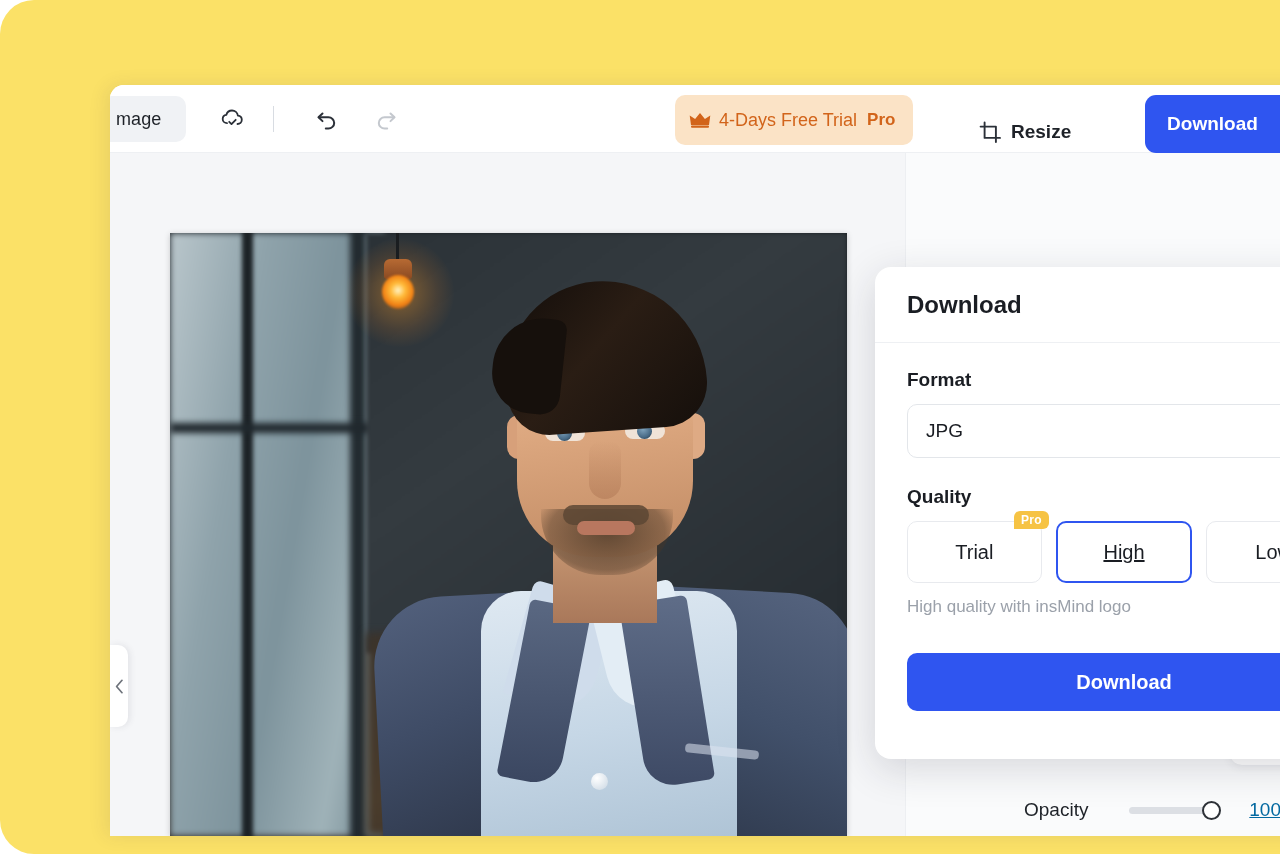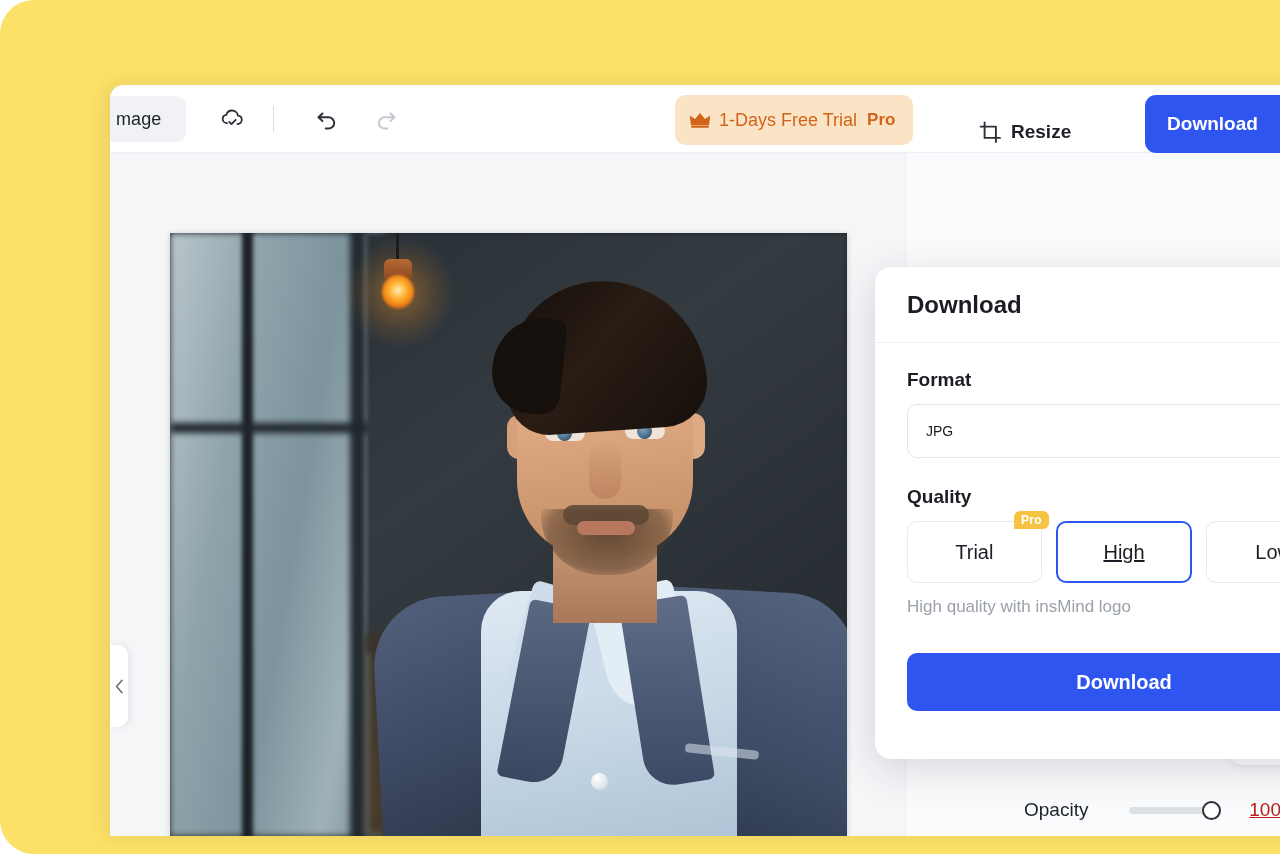--- a/index.html
+++ b/index.html
@@ -306,21 +306,21 @@
     position: relative; margin-left: 41px;
     width: 156px; height: 7px; background: #DCDFE4; border-radius: 4px;
   }
   .slider-knob {
     position: absolute; right: -2px; top: -6px;
     width: 19px; height: 19px;
     background: #ffffff; border: 2px solid #2E3238;
     border-radius: 50%; cursor: pointer;
   }
   .opacity-value {
-    margin-left: 30px; font-size: 19px; color: #b91c1c; text-decoration: underline;
+    margin-left: 30px; font-size: 19px; color: #0369a1; text-decoration: underline;
   }
 
   
   .modal {
     position: absolute; left: 765px; top: 182px;
     width: 498px; height: 492px;
     background: #ffffff;
     border-radius: 16px;
     box-shadow: 0 10px 40px rgba(30,34,48,.16);
     overflow: hidden;
@@ -336,21 +336,21 @@
   .modal-body { padding: 26px 32px 0 32px; }
   .field-label {
     font-size: 19px; font-weight: 700; color: #1A1D23; margin-bottom: 13px;
   }
   .select-box {
     position: relative; height: 54px;
     border: 1px solid #E3E6EA; border-radius: 10px;
     display: flex; align-items: center; padding: 0 18px;
     cursor: pointer;
   }
-  .select-box .sel-val { font-size: 14px; color: #1A1D23; }
+  .select-box .sel-val { font-size: 19px; color: #1A1D23; }
   .quality-label { margin-top: 28px; }
   .quality-row { display: flex; gap: 14px; }
   .q-btn {
     position: relative; flex: 1; height: 62px;
     border: 1px solid #E8EAEE; border-radius: 10px;
     display: flex; align-items: center; justify-content: center;
     font-size: 20px; color: #1A1D23; cursor: pointer;
     background: #fff;
   }
   .q-btn.selected { border: 2px solid #2F55F0; text-decoration: underline; }
@@ -408,21 +408,21 @@
           <path d="M17.5 6.5l4 3.8-4 3.8" stroke="#C4C8CE" stroke-width="2" stroke-linecap="round" stroke-linejoin="round"></path>
           <path d="M21.2 10.3h-9.6c-3.2 0-5.8 2.5-5.8 5.6s2.6 5.6 5.8 5.6h2.6" stroke="#C4C8CE" stroke-width="2" stroke-linecap="round" stroke-linejoin="round"></path>
         </svg>
       </div>
 
       <div class="trial-pill">
         <svg width="22" height="18" viewBox="0 0 22 18">
           <path d="M2 14h18l1.3-9.6-5.4 3.7L11 2 6.1 8.1.7 4.4z" fill="#D2641A"></path>
           <rect x="2" y="14.6" width="18" height="2.1" rx="1" fill="#D2641A"></rect>
         </svg>
-        <span class="trial-text">1-Days Free Trial</span>
+        <span class="trial-text">4-Days Free Trial</span>
         <span class="trial-pro">Pro</span>
       </div>
 
       <div class="resize-btn">
         <svg width="23" height="23" viewBox="0 0 23 23" fill="none">
           <path d="M5.6 1.5v15.4h15.4" stroke="#2B3038" stroke-width="1.9" stroke-linecap="round" stroke-linejoin="round"></path>
           <path d="M1.6 5.6h15.3v15.4" stroke="#2B3038" stroke-width="1.9" stroke-linecap="round" stroke-linejoin="round"></path>
         </svg>
         <span>Resize</span>
       </div>

